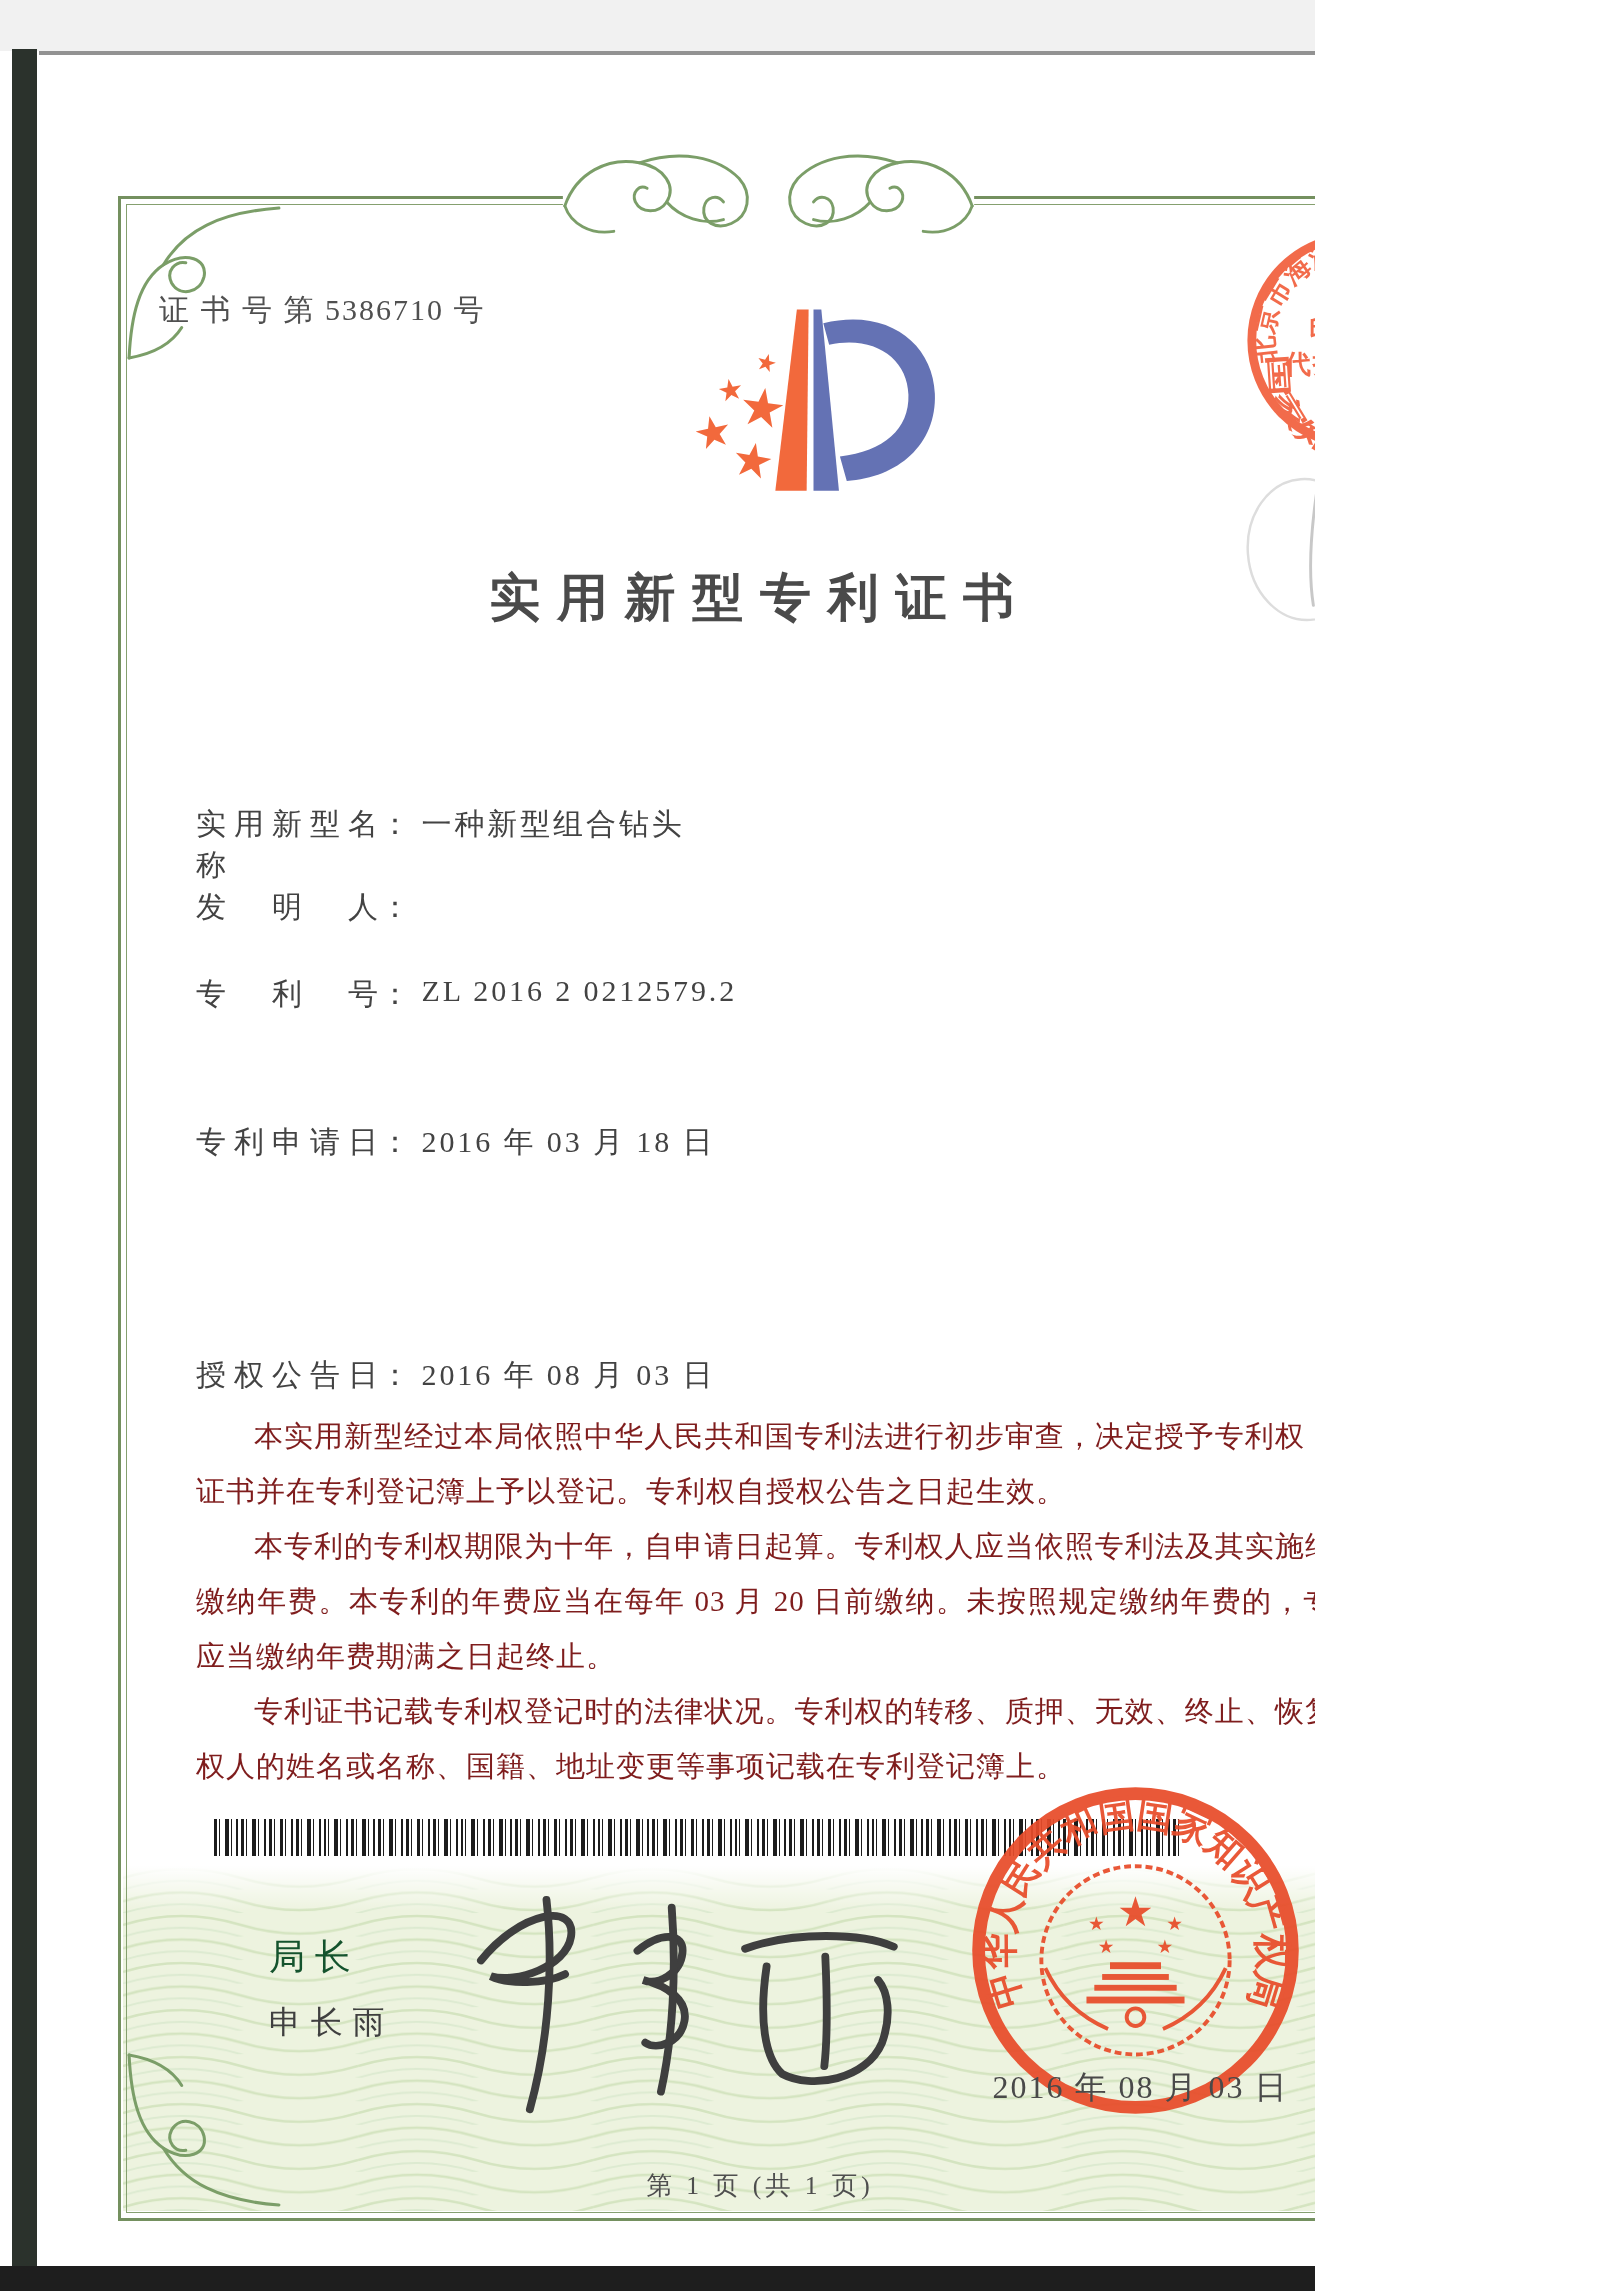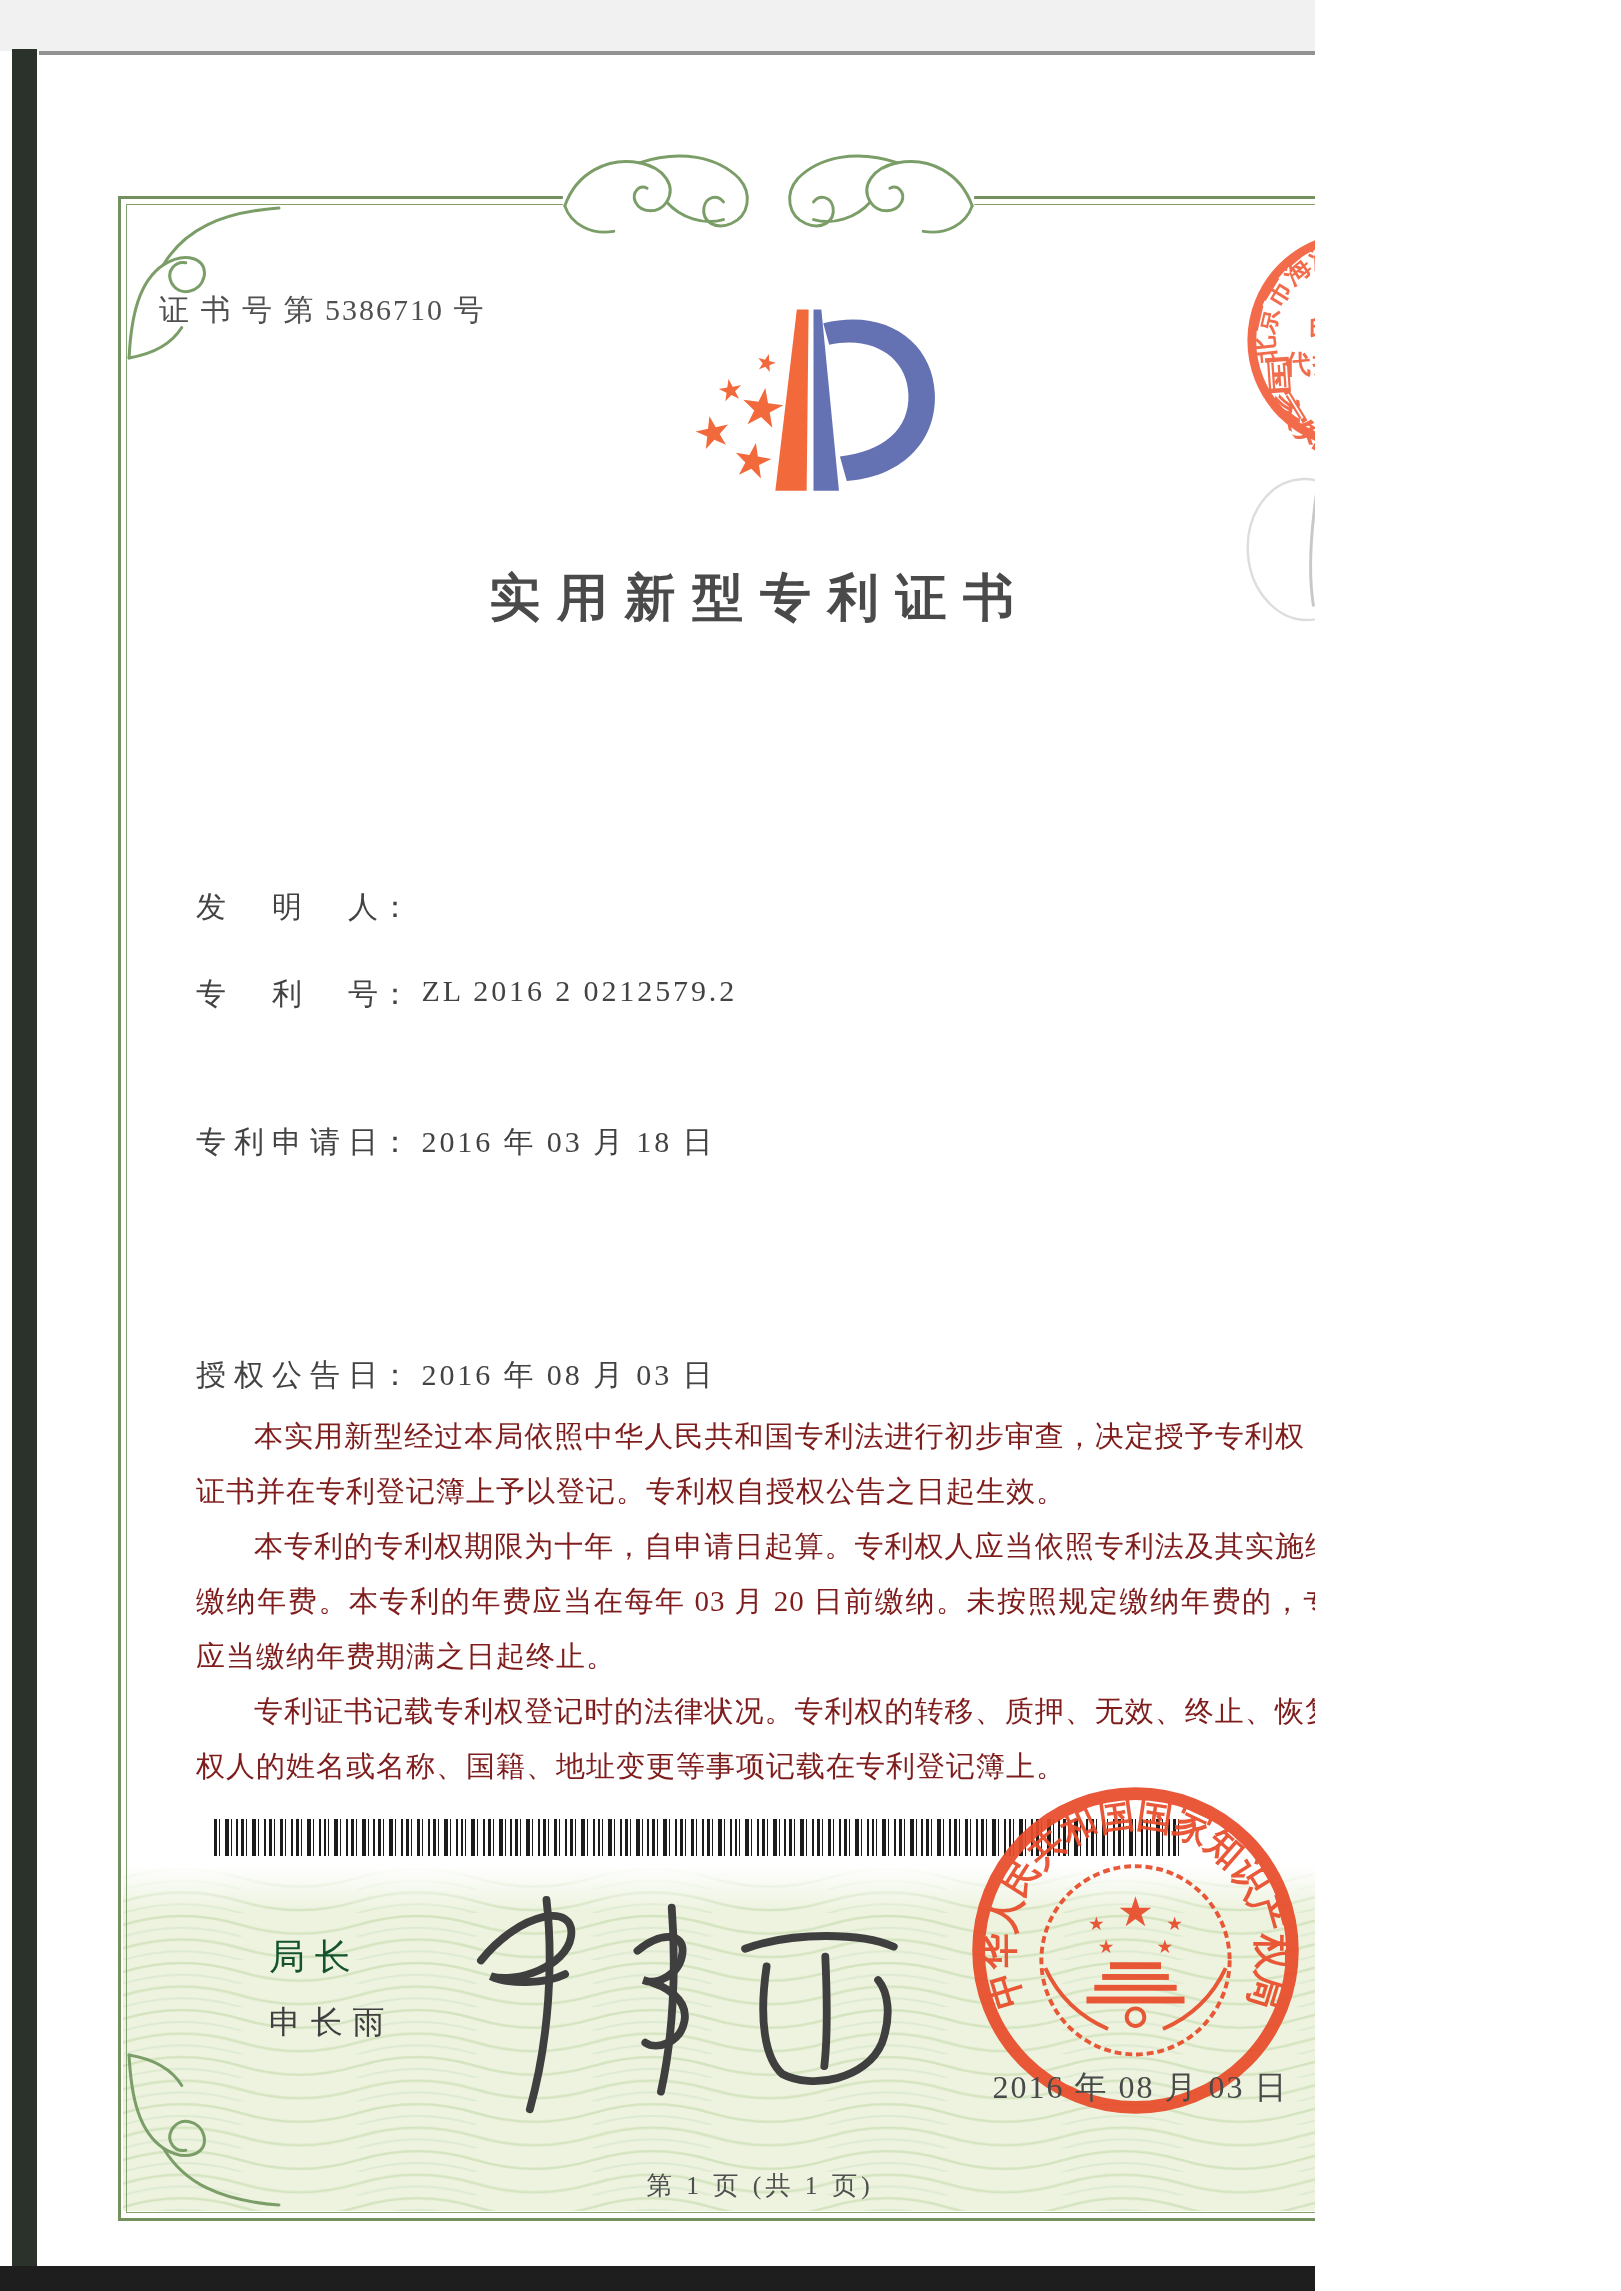--- a/index.html
+++ b/index.html
@@ -156,20 +156,24 @@
     </text>
   </svg>
 
   <svg class="abs" style="left:1237px;top:466px" width="142" height="172" viewBox="0 0 145 175">
     <ellipse cx="70" cy="85" rx="59" ry="72" fill="none" stroke="#dddddd" stroke-width="2.5" transform="rotate(-4 70 85)"></ellipse>
     <path d="M82,22 C76,62 72,105 78,142" fill="none" stroke="#c8c8c8" stroke-width="3" stroke-linecap="round"></path>
   </svg>
 
   <div class="abs title">实用新型专利证书</div>
 
+  <div class="abs field" style="top:804px">
+    <span class="flabel">实用新型名称</span><span class="fcolon">：</span>
+    <span class="fvalue">一种新型组合钻头</span>
+  </div>
 
   <div class="abs field" style="top:887px">
     <span class="flabel">发明人</span><span class="fcolon">：</span>
   </div>
 
   <div class="abs field" style="top:974px">
     <span class="flabel">专利号</span><span class="fcolon">：</span>
     <span class="fvalue">ZL 2016 2 0212579.2</span>
   </div>
 

